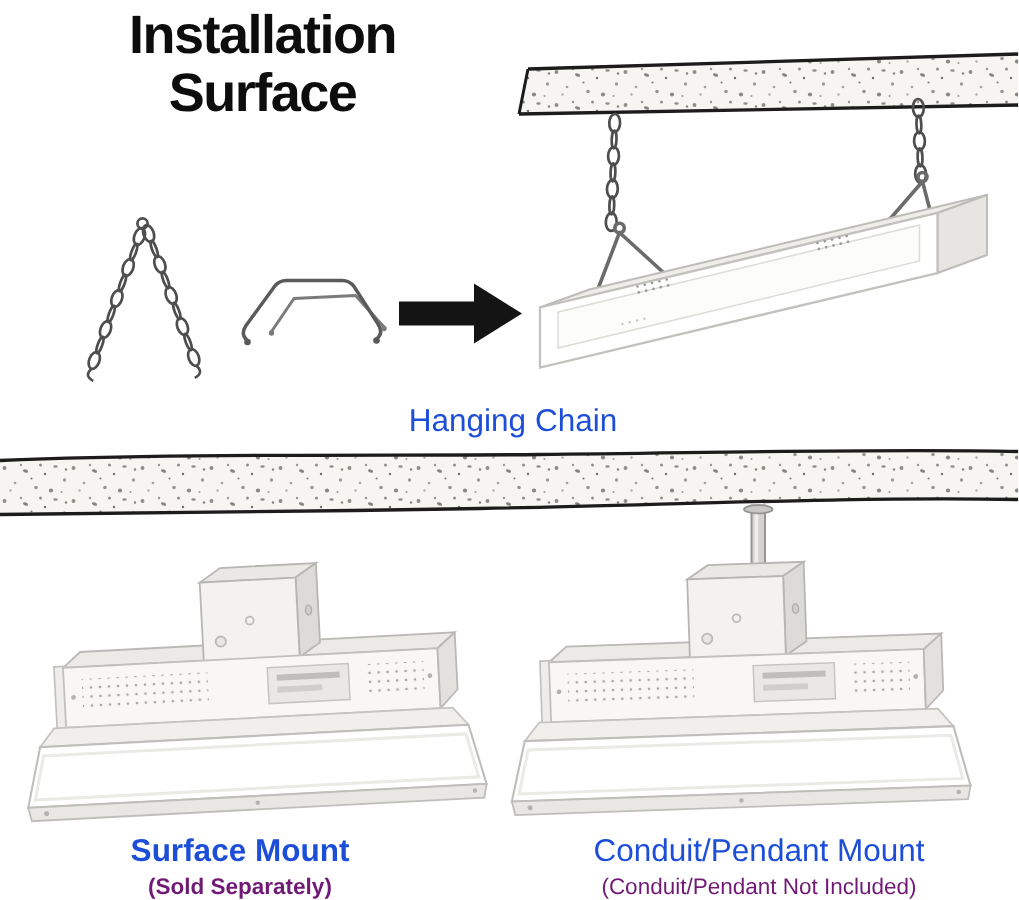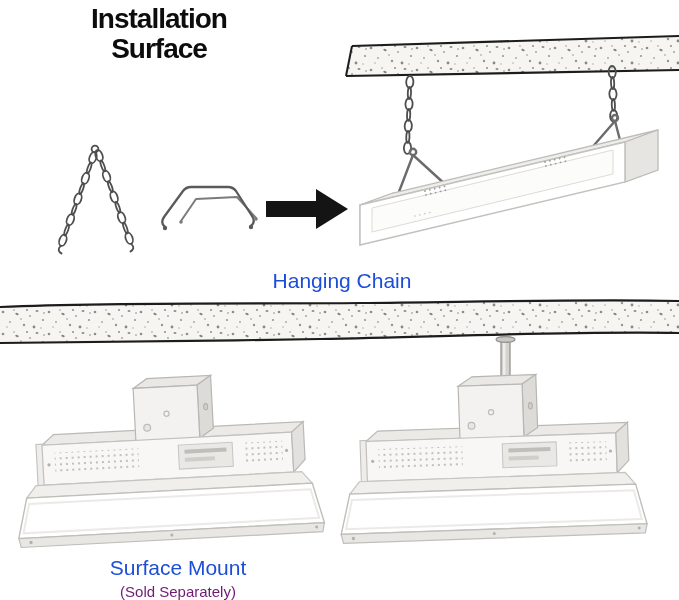--- a/index.html
+++ b/index.html
@@ -2,27 +2,27 @@
 <html><head>
 <meta charset="utf-8">
 <style>
   html,body{margin:0;padding:0;background:#fff;}
   .stage{
     position:relative;width:679px;height:600px;background:#ffffff;
     overflow:hidden;font-family:"Liberation Sans", sans-serif;color:#111;
   }
   .stage svg.art{position:absolute;left:0;top:0;}
   .title{
-    position:absolute;left:9px;top:4px;width:300px;text-align:center;
-    font-size:28px;line-height:1.08;font-weight:700;letter-spacing:-1px;color:#0d0d0d;
+    position:absolute;left:25px;top:4px;width:300px;text-align:center;
+    font-size:36px;line-height:1.08;font-weight:700;letter-spacing:-1px;color:#0d0d0d;
   }
   .caption{font-size:21px;color:#1d4ed8;text-align:center;}
   .cap-hanging{position:absolute;left:192px;top:269px;width:300px;}
   .cap-group{position:absolute;text-align:center;}
-  .cap-surface{left:28px;top:556px;width:300px;}
+  .cap-surface{left:10px;top:556px;width:300px;font-weight:bold;}
   .cap-pendant{left:346px;top:556px;width:320px;}
   .subcaption{font-size:15px;color:#701a75;margin-top:3px;text-align:center;}
 </style>
 </head>
 <body>
 
 <div class="stage">
 
   <svg class="art" width="679" height="600" viewBox="0 0 679 600">
     <defs>
@@ -231,14 +231,18 @@
     <div>Surface</div>
   </div>
 
   <div class="caption cap-hanging">Hanging Chain</div>
 
   <div class="cap-group cap-surface">
     <div class="caption">Surface Mount</div>
     <div class="subcaption">(Sold Separately)</div>
   </div>
 
+  <div class="cap-group cap-pendant">
+    <div class="caption">Conduit/Pendant Mount</div>
+    <div class="subcaption">(Conduit/Pendant Not Included)</div>
+  </div>
 
 </div>
 
 </body></html>

